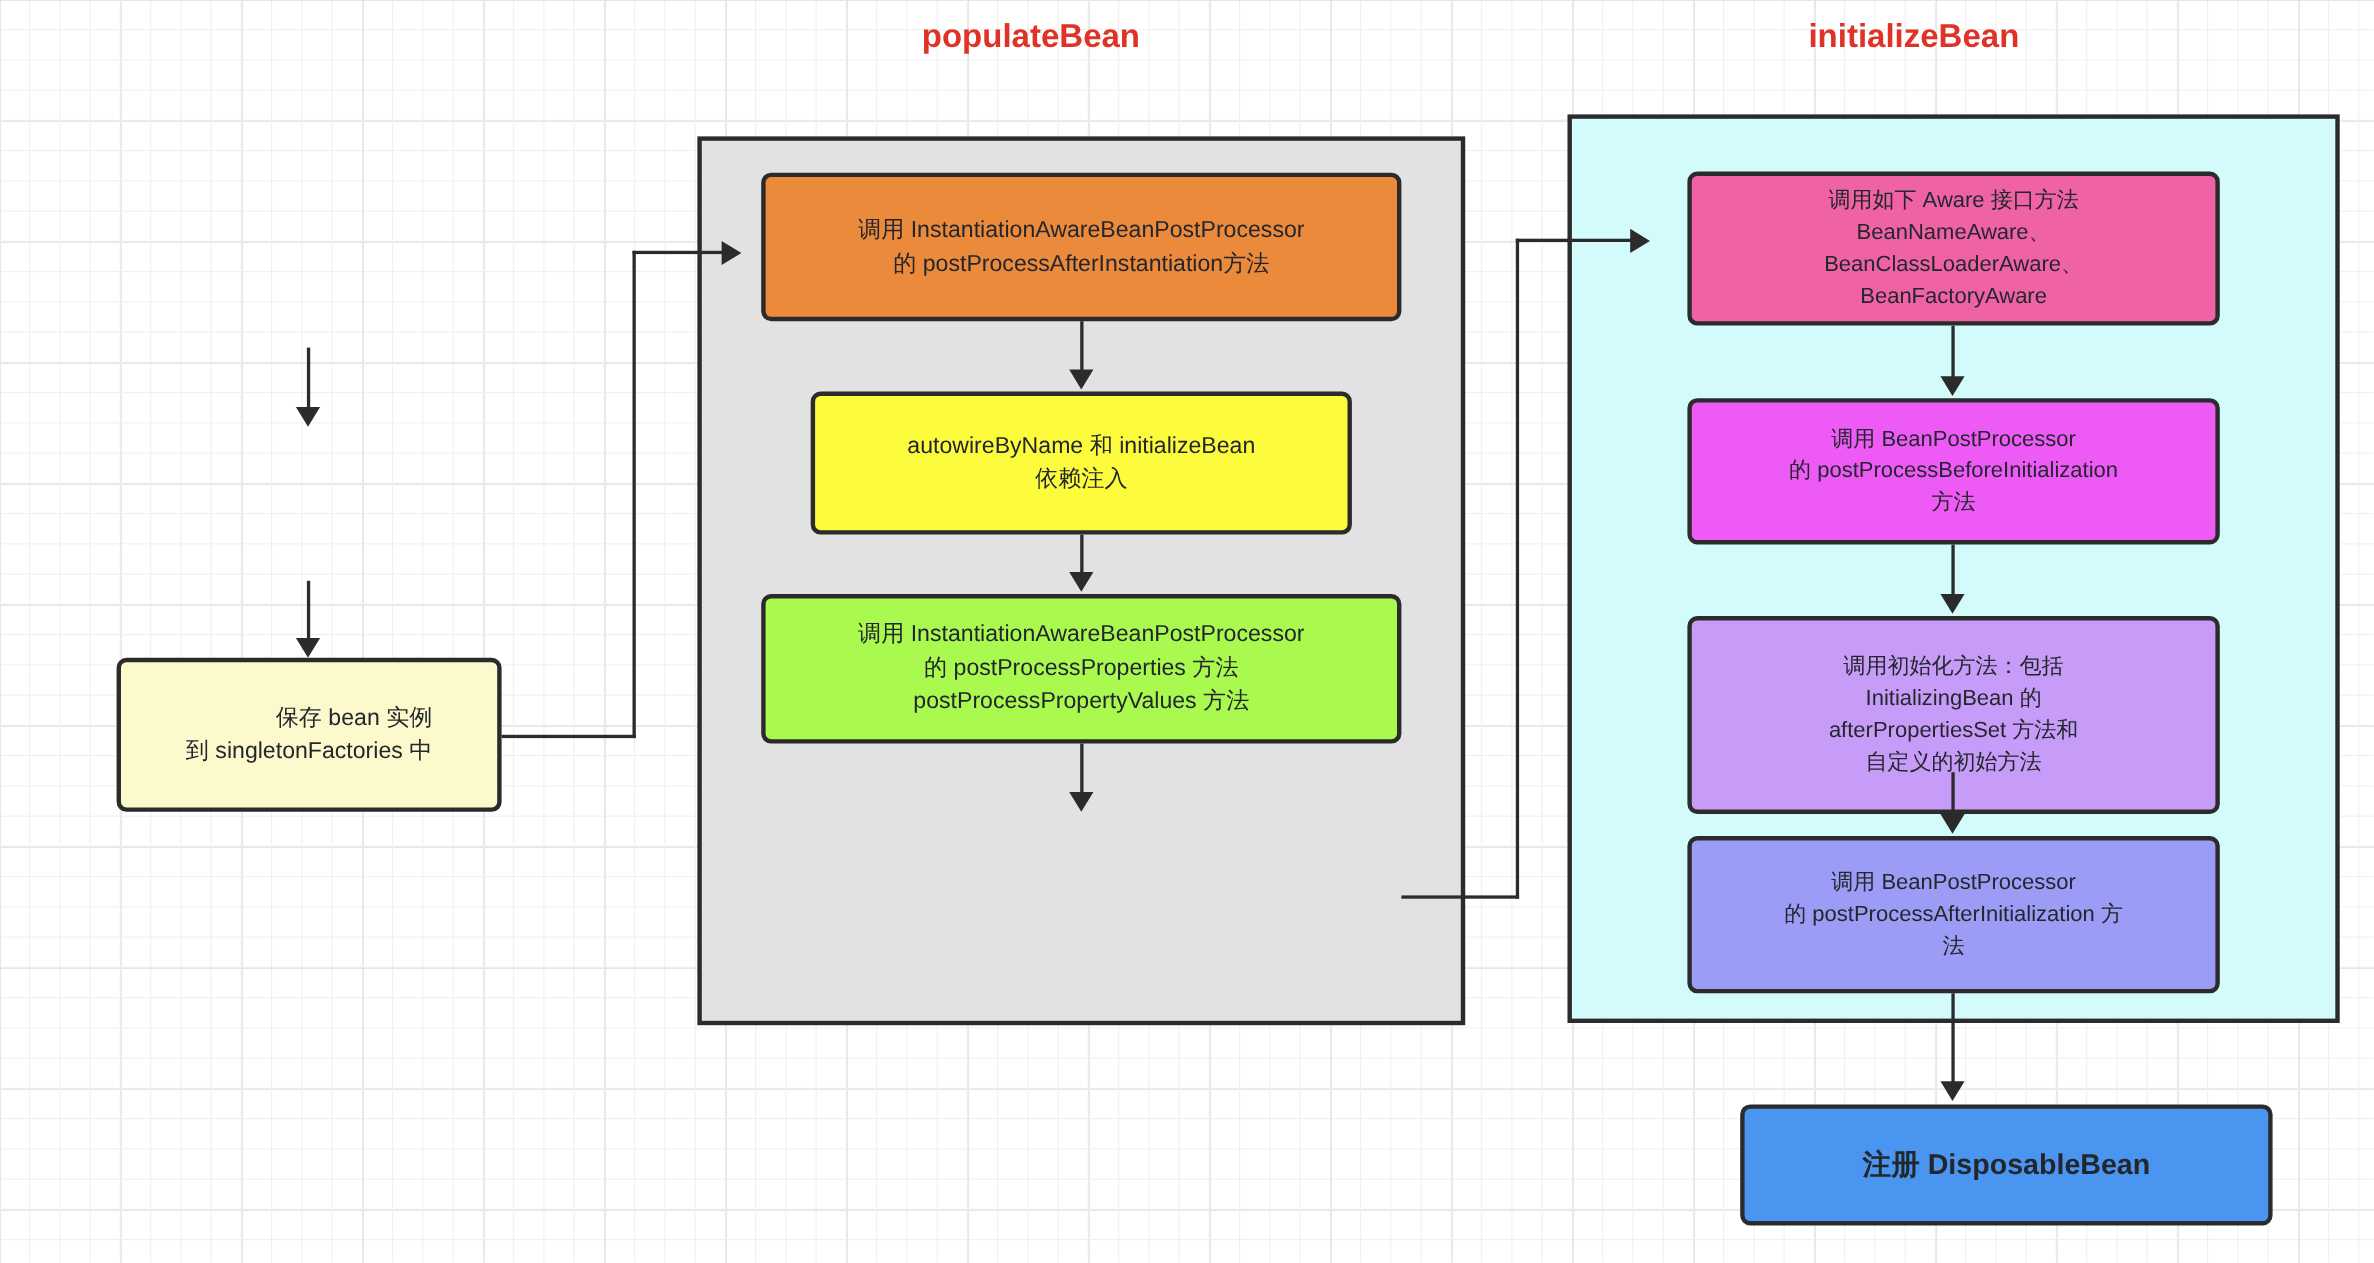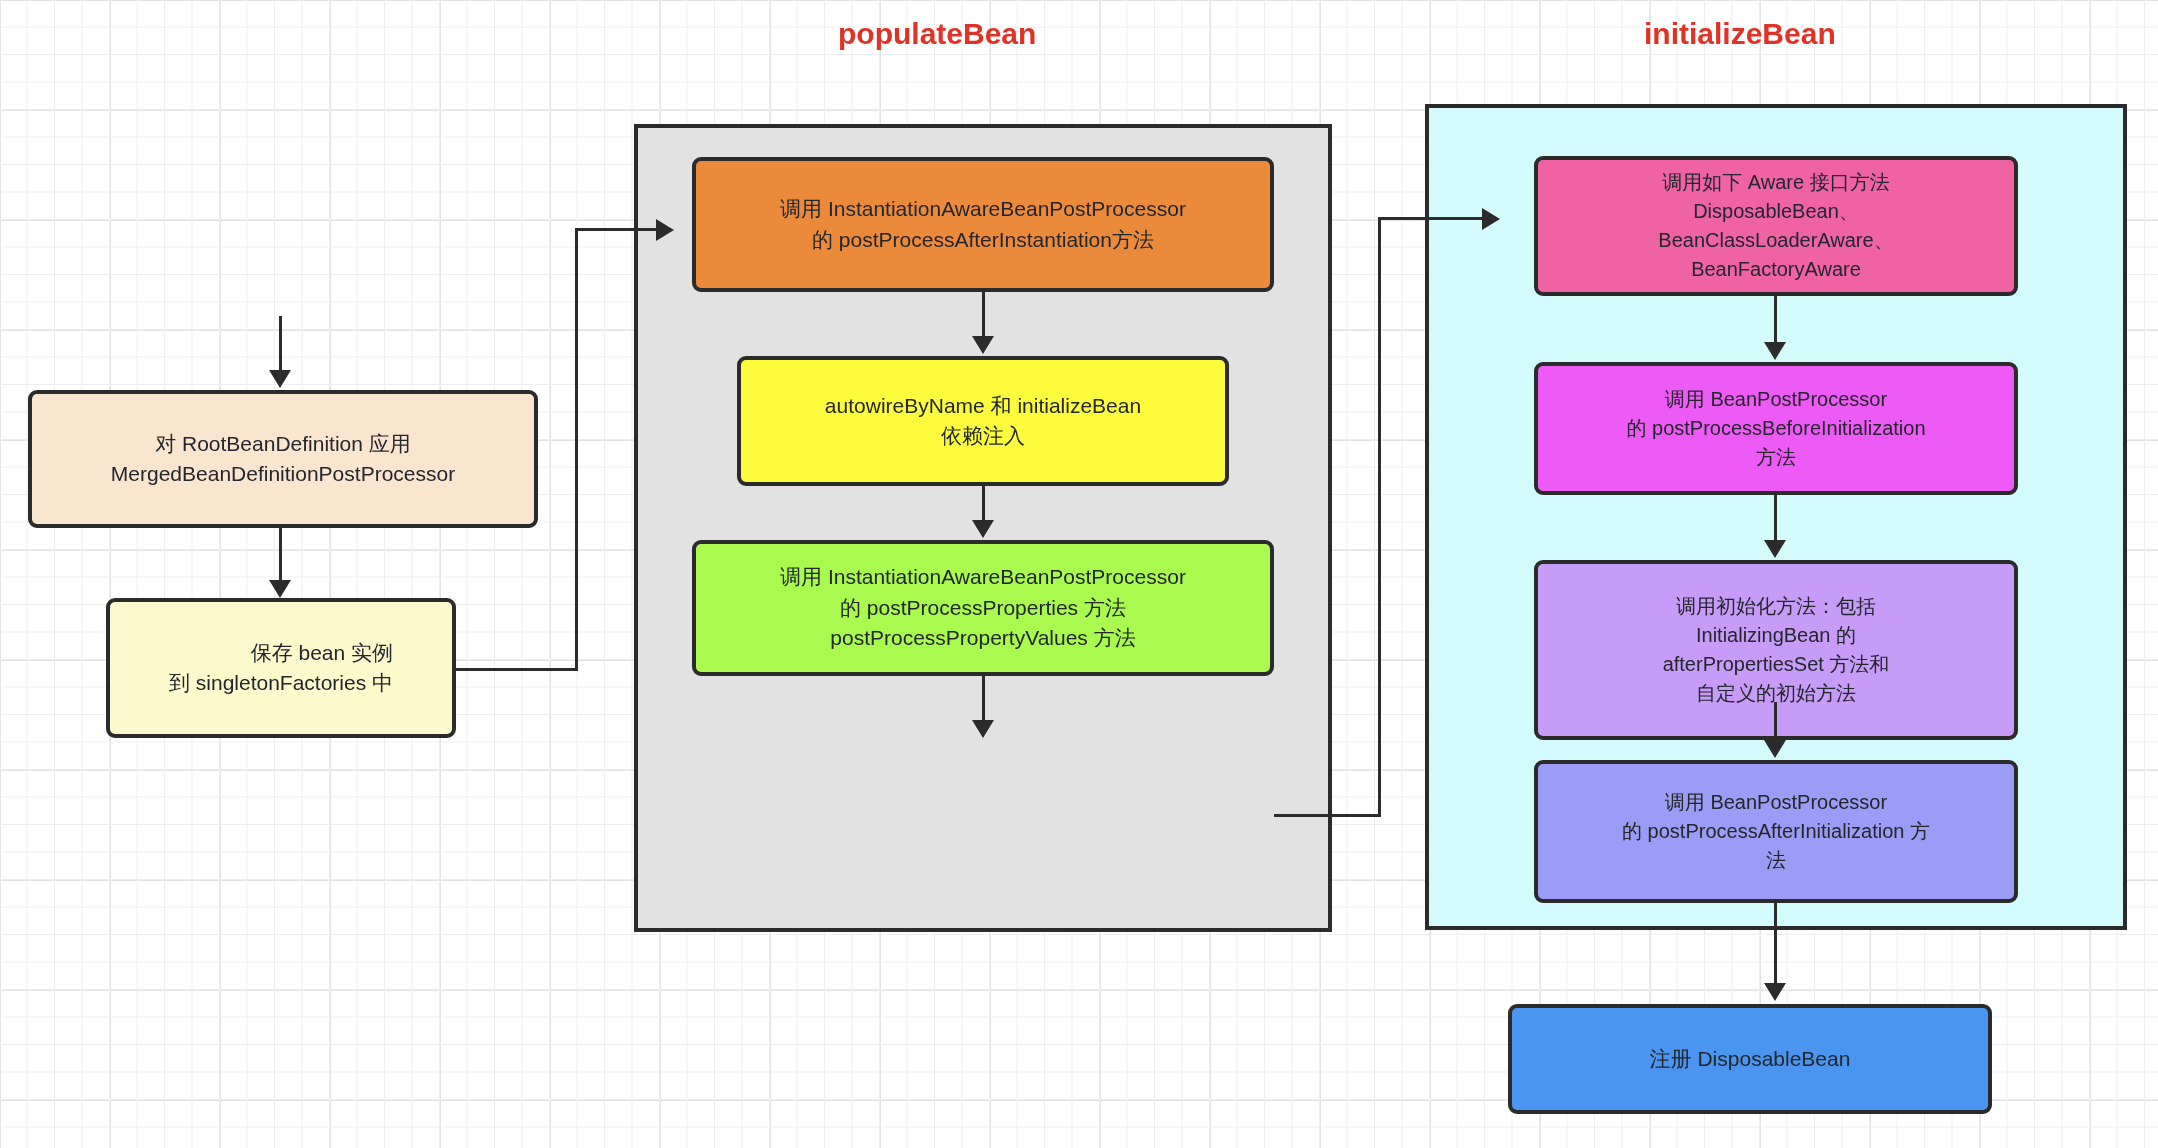--- a/index.html
+++ b/index.html
@@ -85,22 +85,20 @@
 
 <div id="canvas">
 
   <div class="section-title" style="left: 838px; top: 17px;">populateBean</div>
   <div class="section-title" style="left: 1644px; top: 17px;">initializeBean</div>
 
   <div class="group-box group-populate" style="left: 634px; top: 124px; width: 698px; height: 808px;"></div>
   <div class="group-box group-initialize" style="left: 1425px; top: 104px; width: 702px; height: 826px;"></div>
 
 
-  <div class="node" style="left: 28px; top: 390px; width: 510px; height: 138px; background: #fae5cf;">对 RootBeanDefinition 应用
-MergedBeanDefinitionPostProcessor</div>
 
   <div class="node" style="left: 106px; top: 598px; width: 350px; height: 140px; background: #fcfacd; text-align: right;">保存 bean 实例
 到 singletonFactories 中</div>
 
   <div class="edge-line edge-v" style="left: 279px; top: 316px; height: 56px;"></div>
   <div class="arrow-down" style="left: 269px; top: 370px;"></div>
 
   <div class="edge-line edge-v" style="left: 279px; top: 528px; height: 54px;"></div>
   <div class="arrow-down" style="left: 269px; top: 580px;"></div>
 
@@ -128,38 +126,38 @@
 
   <div class="edge-line edge-v" style="left: 982px; top: 676px; height: 46px;"></div>
   <div class="arrow-down" style="left: 972px; top: 720px;"></div>
 
   <div class="edge-line edge-h" style="left: 1274px; top: 814px; width: 107px;"></div>
   <div class="edge-line edge-v" style="left: 1378px; top: 217px; height: 600px;"></div>
   <div class="edge-line edge-h" style="left: 1378px; top: 217px; width: 108px;"></div>
   <div class="arrow-right" style="left: 1482px; top: 208px;"></div>
 
   <div class="node" style="left: 1534px; top: 156px; width: 484px; height: 140px; background: #ef63a5; font-size: 20px;">调用如下 Aware 接口方法
-DisposableBean、
+BeanNameAware、
 BeanClassLoaderAware、
 BeanFactoryAware</div>
 
   <div class="node" style="left: 1534px; top: 362px; width: 484px; height: 133px; background: #ee5af6; font-size: 20px;">调用 BeanPostProcessor
 的 postProcessBeforeInitialization
 方法</div>
 
   <div class="node" style="left: 1534px; top: 560px; width: 484px; height: 180px; background: #c79cf9; font-size: 20px;">调用初始化方法：包括
 InitializingBean 的
 afterPropertiesSet 方法和
 自定义的初始方法</div>
 
   <div class="node" style="left: 1534px; top: 760px; width: 484px; height: 143px; background: #9b9cf5; font-size: 20px;">调用 BeanPostProcessor
 的 postProcessAfterInitialization 方
 法</div>
 
-  <div class="node" style="left: 1508px; top: 1004px; width: 484px; height: 110px; background: #4a95ef; font-size: 21px;">注册 DisposableBean</div>
+  <div class="node" style="left: 1582px; top: 1004px; width: 484px; height: 110px; background: #4a95ef; font-size: 26px; font-weight: bold;">注册 DisposableBean</div>
 
   <div class="edge-line edge-v" style="left: 1774px; top: 296px; height: 48px;"></div>
   <div class="arrow-down" style="left: 1764px; top: 342px;"></div>
 
   <div class="edge-line edge-v" style="left: 1774px; top: 495px; height: 46px;"></div>
   <div class="arrow-down" style="left: 1764px; top: 540px;"></div>
 
   <div class="edge-line edge-v" style="left: 1774px; top: 702px; height: 40px;"></div>
   <div class="arrow-down" style="left: 1764px; top: 740px;"></div>
 

